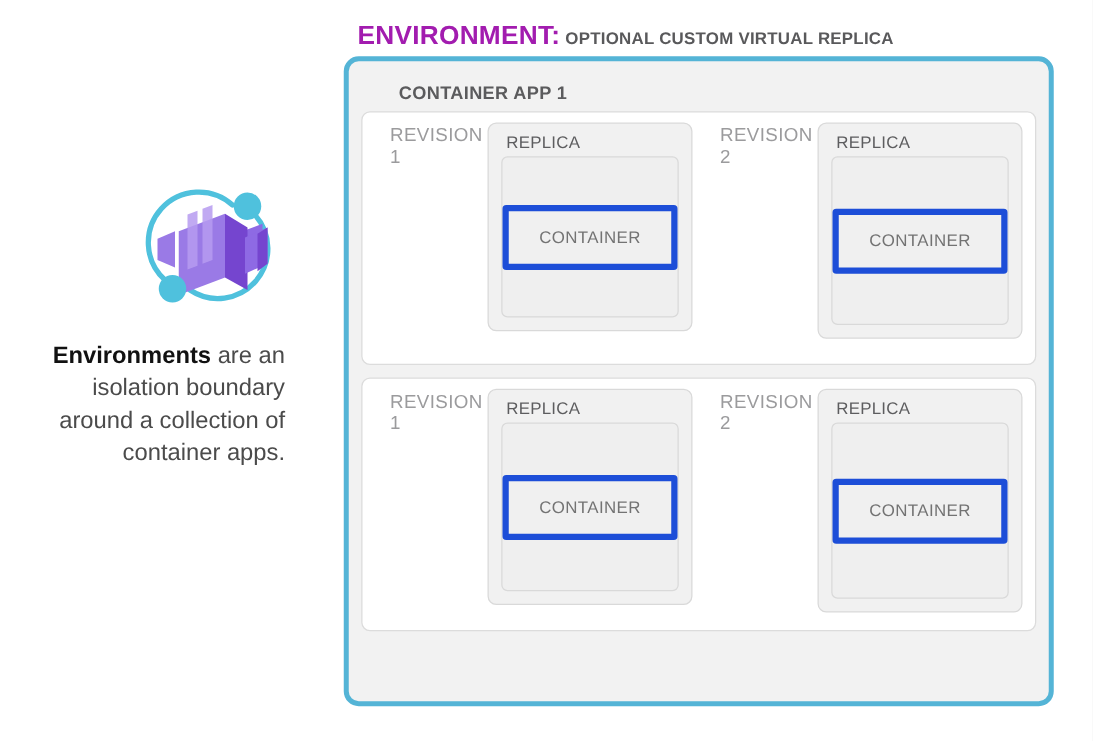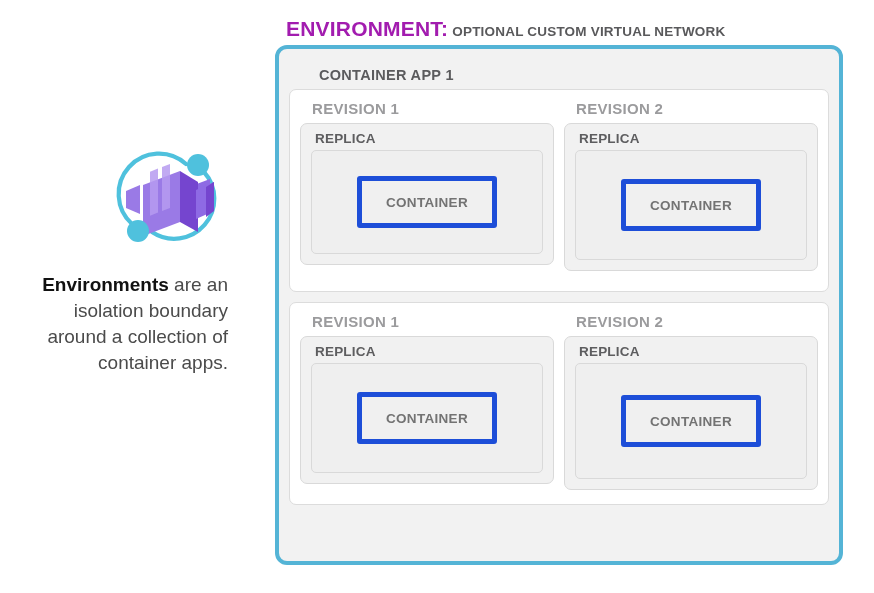--- a/index.html
+++ b/index.html
@@ -94,22 +94,20 @@
     gap:10px;
   }
   .app-1 .app-body{ height:203px; }
   .app-2 .app-body{ height:203px; }
 
   
   .revision{
     flex:1 1 0;
     box-sizing:border-box;
     display:flex;
-    flex-direction:column;
-    font-weight:bold;
   }
   .revision-label{
     font-size:15px;
     color:#9b9b9d;
     letter-spacing:0.3px;
     padding:2px 0 6px 12px;
   }
 
   
   .replica{
@@ -194,21 +192,21 @@
       <circle cx="28" cy="93" r="11" fill="#4fc1dd"></circle>
     </svg>
   </div>
 
   <div id="caption">
     <span class="strong">Environments</span><span> are an isolation boundary around a collection of container apps.</span>
   </div>
 </div>
 
 <div id="env-title">
-  <span class="main">ENVIRONMENT:</span><span class="sub">OPTIONAL CUSTOM VIRTUAL NETWORK</span>
+  <span class="main">ENVIRONMENT:</span><span class="sub">OPTIONAL CUSTOM VIRTUAL REPLICA</span>
 </div>
 
 <div id="environment">
 
   <div class="app-panel app-1">
     <div class="app-label">CONTAINER APP 1</div>
     <div class="app-body">
 
       <div class="revision rev-1">
         <div class="revision-label">REVISION 1</div>

